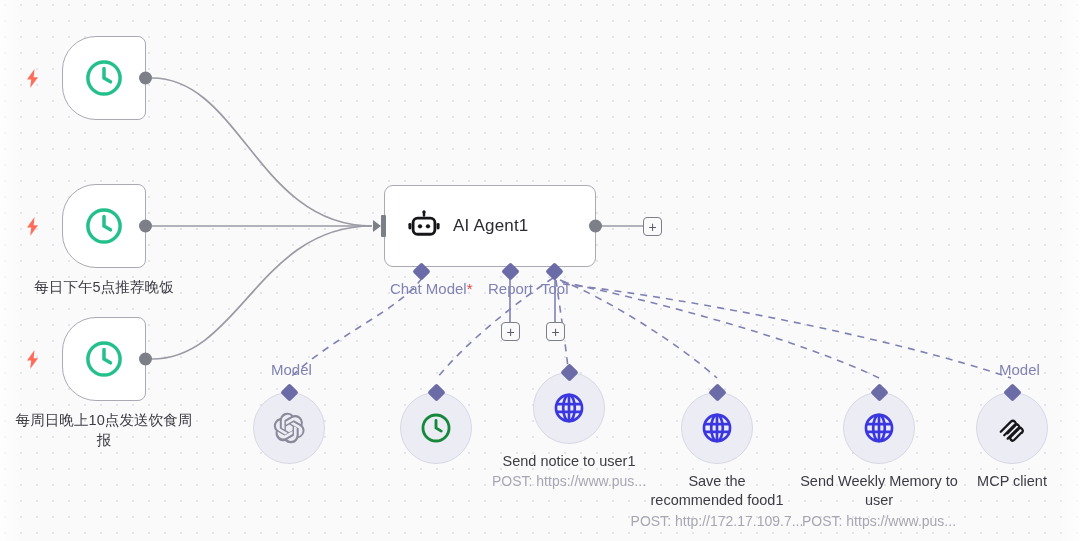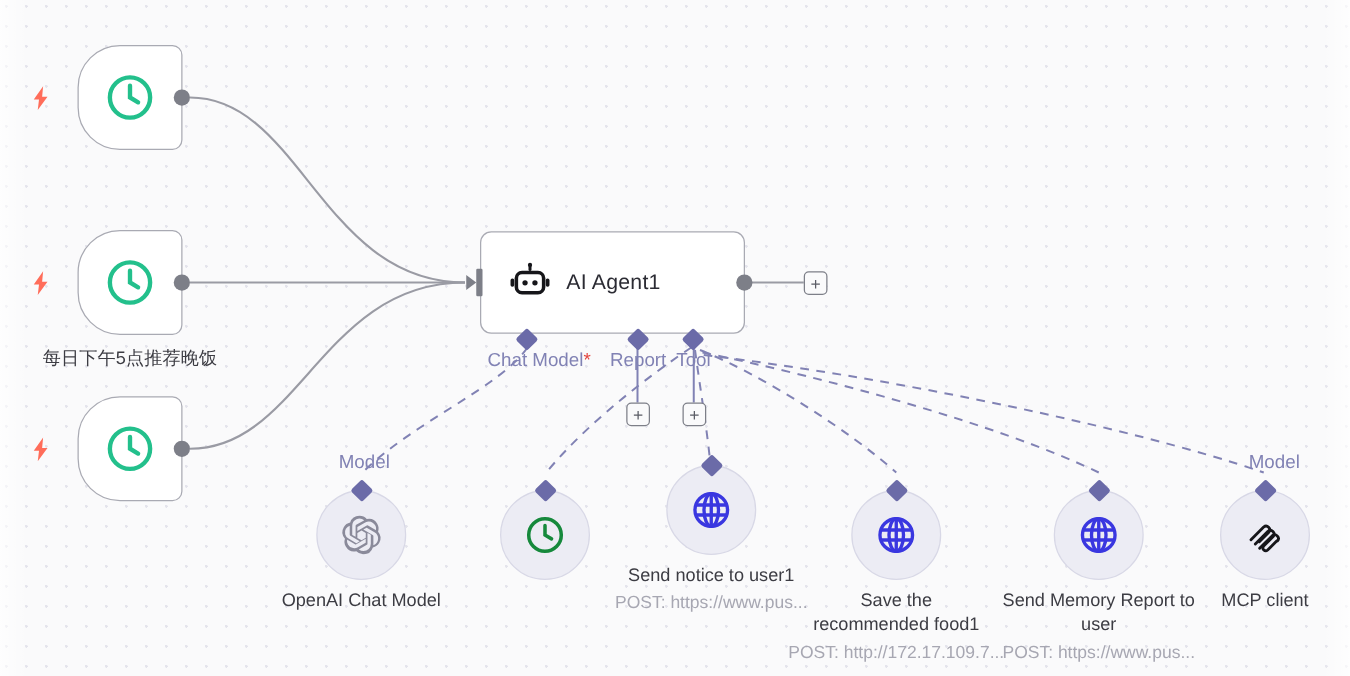--- a/index.html
+++ b/index.html
@@ -310,20 +310,21 @@
         <svg width="17" height="21" viewBox="0 0 17 21">
             <path d="M10.5 1 L3 11.5 h4.2 L6.2 20 L14 9.3 h-4.3 Z" fill="#ff6d5a"></path>
           </svg>
       </span>
       <svg width="42" height="42" viewBox="0 0 24 24">
         <circle cx="12" cy="12" r="9.2" fill="none" stroke="#23c08c" stroke-width="2"></circle>
         <path d="M12 6.6 V12 L15.7 14.2" fill="none" stroke="#23c08c" stroke-width="2" stroke-linecap="round"></path>
       </svg>
       <span class="trigger-out-dot"></span>
     </div>
+    <div class="node-caption" style="width:180px; margin-left:-48px;">每周日晚上10点发送饮食周报</div>
   </div>
 
   <div class="node" style="left:384px; top:185px;">
     <div class="agent-box">
       <span class="agent-in">
         <span class="arrow"></span>
           <span class="bar"></span>
       </span>
       <svg width="34" height="34" viewBox="0 0 24 24">
         <path d="M12 2.2 v2.4" stroke="#16161a" stroke-width="1.7" fill="none" stroke-linecap="round"></path>
@@ -355,21 +356,20 @@
   <div class="plus-btn" style="left:546px; top:322px;">+</div>
 
   <div class="port-label" style="left:271px; top:361px;">Model</div>
   <div class="subnode" style="left:253px; top:392px;">
     <div class="sub-circle">
       <span class="sub-diamond"></span>
       <svg width="34" height="34" viewBox="0 0 24 24">
         <path d="M21.5 10.1a5.4 5.4 0 0 0-.47-4.46 5.5 5.5 0 0 0-5.92-2.64A5.46 5.46 0 0 0 11 1.2a5.5 5.5 0 0 0-5.25 3.8 5.45 5.45 0 0 0-3.63 2.65 5.5 5.5 0 0 0 .68 6.45 5.4 5.4 0 0 0 .47 4.46 5.5 5.5 0 0 0 5.92 2.64A5.46 5.46 0 0 0 13.3 22.8a5.5 5.5 0 0 0 5.25-3.81 5.45 5.45 0 0 0 3.63-2.64 5.5 5.5 0 0 0-.68-6.25zM13.3 21.1a4.08 4.08 0 0 1-2.62-.95l.13-.07 4.35-2.51a.71.71 0 0 0 .36-.62V10.8l1.84 1.06a.06.06 0 0 1 .04.05v5.08a4.1 4.1 0 0 1-4.1 4.1zM4.5 17.35a4.07 4.07 0 0 1-.49-2.74l.13.08 4.35 2.51a.7.7 0 0 0 .71 0l5.31-3.06v2.12a.07.07 0 0 1-.03.06l-4.4 2.54a4.1 4.1 0 0 1-5.6-1.5zM3.36 8.5a4.08 4.08 0 0 1 2.13-1.79v5.17a.68.68 0 0 0 .35.6l5.28 3.05-1.84 1.06a.07.07 0 0 1-.06 0L4.82 14a4.1 4.1 0 0 1-1.5-5.6zm15.1 3.51l-5.3-3.08L15 7.88a.07.07 0 0 1 .07 0l4.4 2.54a4.1 4.1 0 0 1-.62 7.39V12.6a.7.7 0 0 0-.38-.6zm1.83-2.76l-.13-.08-4.34-2.53a.71.71 0 0 0-.72 0L9.8 9.7V7.58a.06.06 0 0 1 .02-.06l4.4-2.54a4.1 4.1 0 0 1 6.09 4.25zM8.8 13.02L6.96 11.96a.07.07 0 0 1-.04-.05V6.83a4.1 4.1 0 0 1 6.72-3.15l-.13.08L9.16 6.26a.71.71 0 0 0-.36.62zm1-2.15L12.17 9.5l2.37 1.37v2.73L12.17 15l-2.37-1.37z" fill="#8a8a9a"></path>
       </svg>
     </div>
-    <div class="sub-caption">OpenAI Chat Model</div>
   </div>
 
   <div class="subnode" style="left:400px; top:392px;">
     <div class="sub-circle">
       <span class="sub-diamond"></span>
       <svg width="34" height="34" viewBox="0 0 24 24">
         <circle cx="12" cy="12" r="9.2" fill="none" stroke="#16893c" stroke-width="2"></circle>
         <path d="M12 6.6 V12 L15.7 14.2" fill="none" stroke="#16893c" stroke-width="2" stroke-linecap="round"></path>
       </svg>
     </div>
@@ -403,21 +403,21 @@
 
   <div class="subnode" style="left:843px; top:392px;">
     <div class="sub-circle">
       <span class="sub-diamond"></span>
       <svg width="34" height="34" viewBox="0 0 24 24">
         <circle cx="12" cy="12" r="9.2" fill="none" stroke="#3a37e0" stroke-width="1.9"></circle>
         <ellipse cx="12" cy="12" rx="4.1" ry="9.2" fill="none" stroke="#3a37e0" stroke-width="1.9"></ellipse>
         <path d="M3.1 9.2 H20.9 M3.1 14.8 H20.9 M12 2.8 V21.2" stroke="#3a37e0" stroke-width="1.9" fill="none"></path>
       </svg>
     </div>
-    <div class="sub-caption" style="width:160px; margin-left:-44px;">Send Memory Report to user</div>
+    <div class="sub-caption" style="width:160px; margin-left:-44px;">Send Weekly Memory to user</div>
     <div class="sub-subtitle">POST: https://www.pus...</div>
   </div>
 
   <div class="port-label" style="left:999px; top:361px;">Model</div>
   <div class="subnode" style="left:976px; top:392px;">
     <div class="sub-circle">
       <span class="sub-diamond"></span>
       <svg width="32" height="32" viewBox="0 0 24 24">
         <g fill="none" stroke="#16161a" stroke-width="1.7" stroke-linecap="round" stroke-linejoin="round">
           <path d="M3.6 14.8 L11.2 7.2 a2.2 2.2 0 0 1 3.1 3.1 L8.6 16 "></path>

